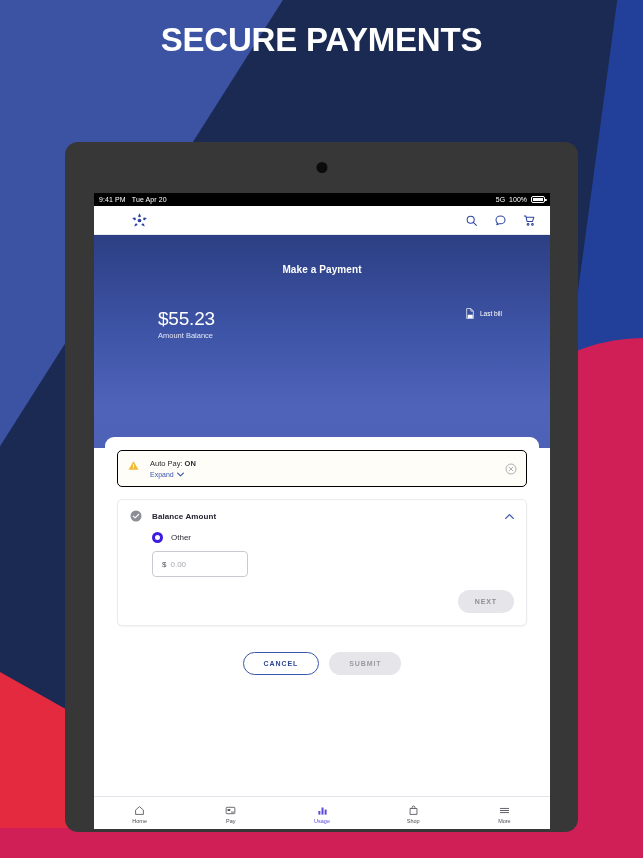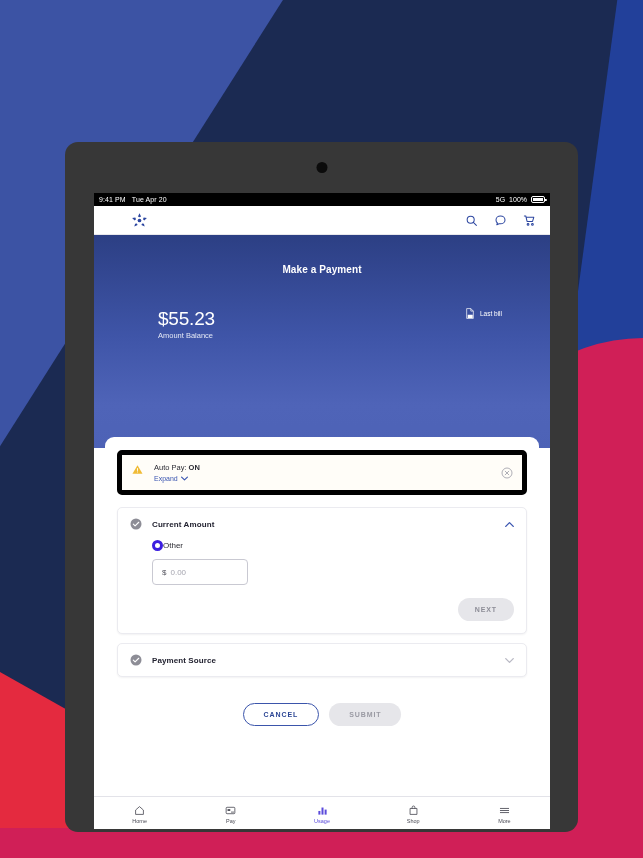--- a/index.html
+++ b/index.html
@@ -196,21 +196,21 @@
     position: absolute;
     left: 11px; right: 11px; top: 244px;
     bottom: 0;
     background: #ffffff;
     border-radius: 9px 9px 0 0;
     padding: 13px 12px 0 12px;
   }
 
   
   .autopay {
-    border: 5px solid #000000;
+    border: 1px solid #000000;
     border-radius: 5px;
     background: #fffdf8;
     padding: 8px 10px 8px 10px;
     display: flex;
     align-items: flex-start;
     margin-bottom: 12px;
     position: relative;
   }
   .warn-ico { width: 11px; height: 11px; flex: none; margin-top: 1px; }
   .autopay-txt { margin-left: 11px; }
@@ -248,21 +248,21 @@
   .card-title {
     margin-left: 10px;
     font-size: 8px;
     font-weight: bold;
     color: #232331;
     letter-spacing: 0.1px;
   }
   .chev { margin-left: auto; width: 9px; height: 9px; }
 
   .card-body { padding: 0 12px 12px 34px; }
-  .radio-row { display: flex; align-items: center; gap: 0; }
+  .radio-row { display: flex; align-items: center; gap: 8px; }
   .radio {
     width: 11px; height: 11px; border-radius: 50%;
     border: 3px solid #3b1ee0;
     background: #ffffff;
     flex: none;
   }
   .radio-lbl { font-size: 8px; color: #2b2b33; }
   .amt-input {
     margin-top: 8px;
     width: 96px; height: 26px;
@@ -346,20 +346,21 @@
 <div id="stage">
 
   <div class="bg-left"></div>
   <div class="bg-navy"></div>
   <div class="bg-royal"></div>
   <div class="bg-crimson-r"></div>
   <div class="bg-red-l"></div>
   <div class="bg-floor"></div>
 
   <div class="headline">
+    <span class="l2">SECURE PAYMENTS</span>
   </div>
 
   <div class="device">
     <div class="cam"></div>
     <div class="home-btn"></div>
 
     <div class="screen">
 
       <div class="statusbar">
         <div class="sb-left">
@@ -444,52 +445,40 @@
             <path d="M8.4 8.4l7.2 7.2M15.6 8.4l-7.2 7.2" stroke-linecap="round"></path>
           </svg>
         </div>
 
         <div class="card">
           <div class="card-head">
             <svg class="chk" viewBox="0 0 24 24">
               <circle cx="12" cy="12" r="11" fill="#8d8d96"></circle>
               <path d="M6.6 12.3l3.6 3.6 7.3-7.4" fill="none" stroke="#ffffff" stroke-width="2.2" stroke-linecap="round" stroke-linejoin="round"></path>
             </svg>
-            <span class="card-title">Current Amount</span>
+            <span class="card-title">Balance Amount</span>
             <svg class="chev" viewBox="0 0 12 8" fill="none" stroke="#3a55b0" stroke-width="1.8">
               <path d="M1 6.5L6 1.5L11 6.5" stroke-linecap="round" stroke-linejoin="round"></path>
             </svg>
           </div>
           <div class="card-body">
             <div class="radio-row">
               <span class="radio"></span>
               <span class="radio-lbl">Other</span>
             </div>
             <div class="amt-input">
               <span class="amt-cur">$</span>
               <span class="amt-ph">0.00</span>
             </div>
             <div class="next-row">
               <button class="btn-next">NEXT</button>
             </div>
           </div>
         </div>
 
-        <div class="card">
-          <div class="card-head">
-            <svg class="chk" viewBox="0 0 24 24">
-              <circle cx="12" cy="12" r="11" fill="#8d8d96"></circle>
-              <path d="M6.6 12.3l3.6 3.6 7.3-7.4" fill="none" stroke="#ffffff" stroke-width="2.2" stroke-linecap="round" stroke-linejoin="round"></path>
-            </svg>
-            <span class="card-title">Payment Source</span>
-            <svg class="chev" viewBox="0 0 12 8" fill="none" stroke="#b9b9c4" stroke-width="1.8">
-              <path d="M1 1.5L6 6.5L11 1.5" stroke-linecap="round" stroke-linejoin="round"></path>
-            </svg>
-          </div>
-        </div>
 
 
         <div class="footer-btns">
           <button class="btn-cancel">CANCEL</button>
           <button class="btn-submit">SUBMIT</button>
         </div>
       </div>
 
       <div class="tabbar">
 

